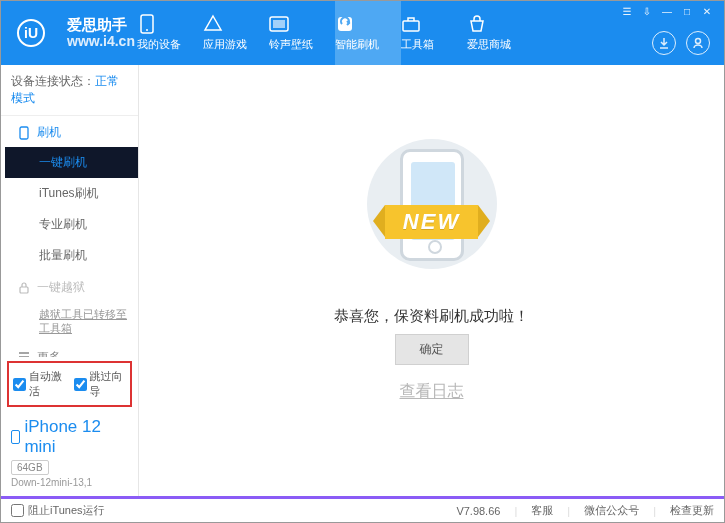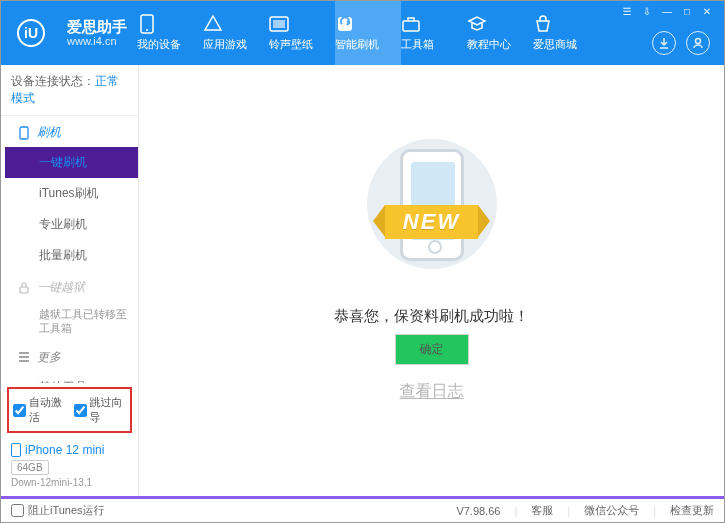--- a/index.html
+++ b/index.html
@@ -5,67 +5,67 @@
 * { margin: 0; padding: 0; box-sizing: border-box; }
 body { font-family: "Microsoft YaHei", Arial, sans-serif; font-size: 12px; background: #fff; color: #333; }
 .app { width: 725px; height: 523px; border: 1px solid #999; display: flex; flex-direction: column; position: relative; }
 
 
 .header { background: #1b8cef; color: #fff; height: 64px; display: flex; align-items: center; padding: 0 10px 0 16px; position: relative; }
 .logo-wrap { display: flex; align-items: center; gap: 22px; width: 120px; }
 .logo-circle { width: 28px; height: 28px; border: 2px solid #fff; border-radius: 50%; display: flex; align-items: center; justify-content: center; font-weight: bold; font-size: 14px; }
 .logo-text { display: flex; flex-direction: column; line-height: 1.1; }
 .logo-title { font-size: 15px; font-weight: bold; }
-.logo-url { font-size: 11px; opacity: 0.85; }
+.logo-url { font-size: 14px; opacity: 0.85; font-weight: bold; }
 .nav { display: flex; align-items: stretch; height: 100%; }
 .nav-item { width: 66px; display: flex; flex-direction: column; align-items: flex-start; justify-content: center; gap: 3px; cursor: pointer; font-size: 11px; }
 .nav-item.active { background: #4ea8f3; }
 .nav-icon { width: 20px; height: 20px; display: flex; align-items: center; justify-content: center; }
 .header-right { position: absolute; right: 10px; top: 3px; display: flex; gap: 6px; font-size: 10px; align-items: center;}
 .win-btn { width: 14px; height: 14px; display:flex; align-items:center; justify-content:center; cursor:pointer; opacity:0.9;}
 .header-right-bottom { position:absolute; right:14px; bottom:10px; display:flex; gap:10px;}
 .circ-btn { width:24px; height:24px; border:1.5px solid #fff; border-radius:50%; display:flex; align-items:center; justify-content:center; cursor:pointer; opacity:0.85;}
 
 
 .body { flex: 1; display: flex; overflow: hidden; }
 .sidebar { width: 138px; border-right: 1px solid #e6e6e6; display: flex; flex-direction: column; font-size: 12px; overflow:hidden;}
 .conn-status { padding: 8px 10px; color: #666; border-bottom: 1px solid #eee; }
 .conn-status .val { color: #1b8cef; }
 .tree { flex: 1; overflow-y: auto; }
-.tree-section { padding: 8px 12px 6px 16px; color: #888; display: flex; align-items: center; gap: 6px; font-style: italic; }
+.tree-section { padding: 8px 12px 6px 16px; color: #888; display: flex; align-items: center; gap: 6px; }
 .tree-section.active-sec { color: #1b8cef; }
 .tree-section.locked { color: #bbb; }
 .sec-icon { display:inline-flex; width:14px; height:14px; align-items:center; justify-content:center;}
 .sub-items { padding-left: 4px; }
 .sub-item { padding: 7px 8px 7px 34px; color: #666; cursor: pointer; }
-.sub-item.active { background: #4c1d95; color: #1b8cef; }
-.sub-item.note { font-size: 11px; color: #999; line-height: 1.3; padding-top:5px; padding-bottom:5px;}
+.sub-item.active { background: #0f172a; color: #1b8cef; }
+.sub-item.note { font-size: 11px; color: #999; line-height: 1.3; padding-top:5px; padding-bottom:5px;text-decoration:underline;}
 .sidebar-checks { border: 2px solid #d33; margin: 4px 6px; padding: 6px 4px; display: flex; gap: 8px; font-size: 11px; color: #555; align-items:center;}
 .sidebar-checks label { display: flex; align-items: center; gap: 3px; cursor: pointer; }
 .sidebar-checks input { accent-color: #1b8cef; }
 .device-info { padding: 6px 10px 8px; }
-.device-name { color: #1b8cef; font-size: 12px; display:flex; align-items:center; gap:4px;}
+.device-name { color: #1b8cef; font-size: 17px; display:flex; align-items:center; gap:4px;}
 .device-name::before { content:""; display:inline-block; width:8px; height:12px; border:1.5px solid #1b8cef; border-radius:2px;}
 .device-badge { display:inline-block; border:1px solid #ccc; border-radius:2px; padding:1px 5px; font-size:10px; color:#888; margin-top:3px;}
 .device-sub { font-size: 10px; color: #999; margin-top: 2px; }
 
 
 .main { flex: 1; position: relative; display: flex; flex-direction: column; align-items: center; justify-content: center; }
 .illus { width: 170px; height: 140px; position: relative; margin-top:-20px;}
 .il-circle { position:absolute; width:130px; height:130px; background:#e9eef2; border-radius:50%; left:20px; top:0;}
 .il-phone { position:absolute; width:64px; height:112px; background:#fff; border:3px solid #cfd7de; border-radius:10px; left:53px; top:10px;}
 .il-phone::before{content:""; position:absolute; width:44px; height:78px; background:#d0e7f8; left:8px; top:10px; border-radius:3px;}
 .il-phone::after{content:""; position:absolute; width:10px; height:10px; border:2px solid #cfd7de; border-radius:50%; left:25px; bottom:4px;}
 .il-banner { position:absolute; left:0; right:0; top:66px; display:flex; justify-content:center;}
 .il-ribbon { background:#f7c42d; color:#fff; font-weight:900; font-size:22px; letter-spacing:2px; padding:4px 18px; position:relative; font-style:italic; text-shadow:0 1px 0 rgba(0,0,0,0.15);}
 .il-ribbon::before,.il-ribbon::after{content:"";position:absolute;top:0;border-top:16px solid transparent;border-bottom:16px solid transparent;}
 .il-ribbon::before{left:-12px;border-right:12px solid #e0ae1f;}
 .il-ribbon::after{right:-12px;border-left:12px solid #e0ae1f;}
 .success-msg { margin-top: 28px; font-size: 15px; color: #333; }
-.ok-btn { margin-top: 8px; padding: 6px 24px; border: 1px solid #d0d0d0; background: #22c55e; cursor: pointer; font-size: 12px; color:#555;}
+.ok-btn { margin-top: 8px; padding: 6px 24px; border: 1px solid #d0d0d0; background: #e5e5e5; cursor: pointer; font-size: 12px; color:#555;}
 .log-link { margin-top: 16px; color: #b8b8b8; font-size: 16px; cursor: pointer; text-decoration: underline; text-underline-offset:2px;}
 
 
 .footer { height: 26px; border-top: 3px solid #8b5cf6; display: flex; align-items: center; padding: 0 10px; font-size: 11px; color: #666; justify-content: space-between; }
 .footer-left { display: flex; align-items: center; gap: 4px; }
 .footer-left input { accent-color: #1b8cef; }
 .footer-right { display: flex; gap: 14px; align-items:center;}
 .footer-right span { cursor: pointer; }
 .sep{color:#ddd;}
 </style>
@@ -120,29 +120,20 @@
         <span>智能刷机</span>
       </div>
       <div class="nav-item">
         <span class="nav-icon">
             <svg width="20" height="18" viewBox="0 0 20 18">
               <rect x="2" y="6" width="16" height="10" rx="1" fill="none" stroke="#fff" stroke-width="1.5"></rect>
               <path d="M7 6 V3 H13 V6" fill="none" stroke="#fff" stroke-width="1.5"></path>
             </svg>
           </span>
         <span>工具箱</span>
-      </div>
-      <div class="nav-item">
-        <span class="nav-icon">
-            <svg width="20" height="18" viewBox="0 0 20 18">
-              <path d="M2 6 L10 2 L18 6 L10 10 Z" fill="none" stroke="#fff" stroke-width="1.5"></path>
-              <path d="M5 8 V13 L10 15 L15 13 V8" fill="none" stroke="#fff" stroke-width="1.5"></path>
-            </svg>
-          </span>
-        <span>教程中心</span>
       </div>
       <div class="nav-item">
         <span class="nav-icon">
             <svg width="20" height="18" viewBox="0 0 20 18">
               <path d="M4 6 H16 L14 16 H6 Z" fill="none" stroke="#fff" stroke-width="1.5"></path>
               <path d="M7 6 V4 A3 3 0 0 1 13 4 V6" fill="none" stroke="#fff" stroke-width="1.5"></path>
             </svg>
           </span>
         <span>爱思商城</span>
       </div>

